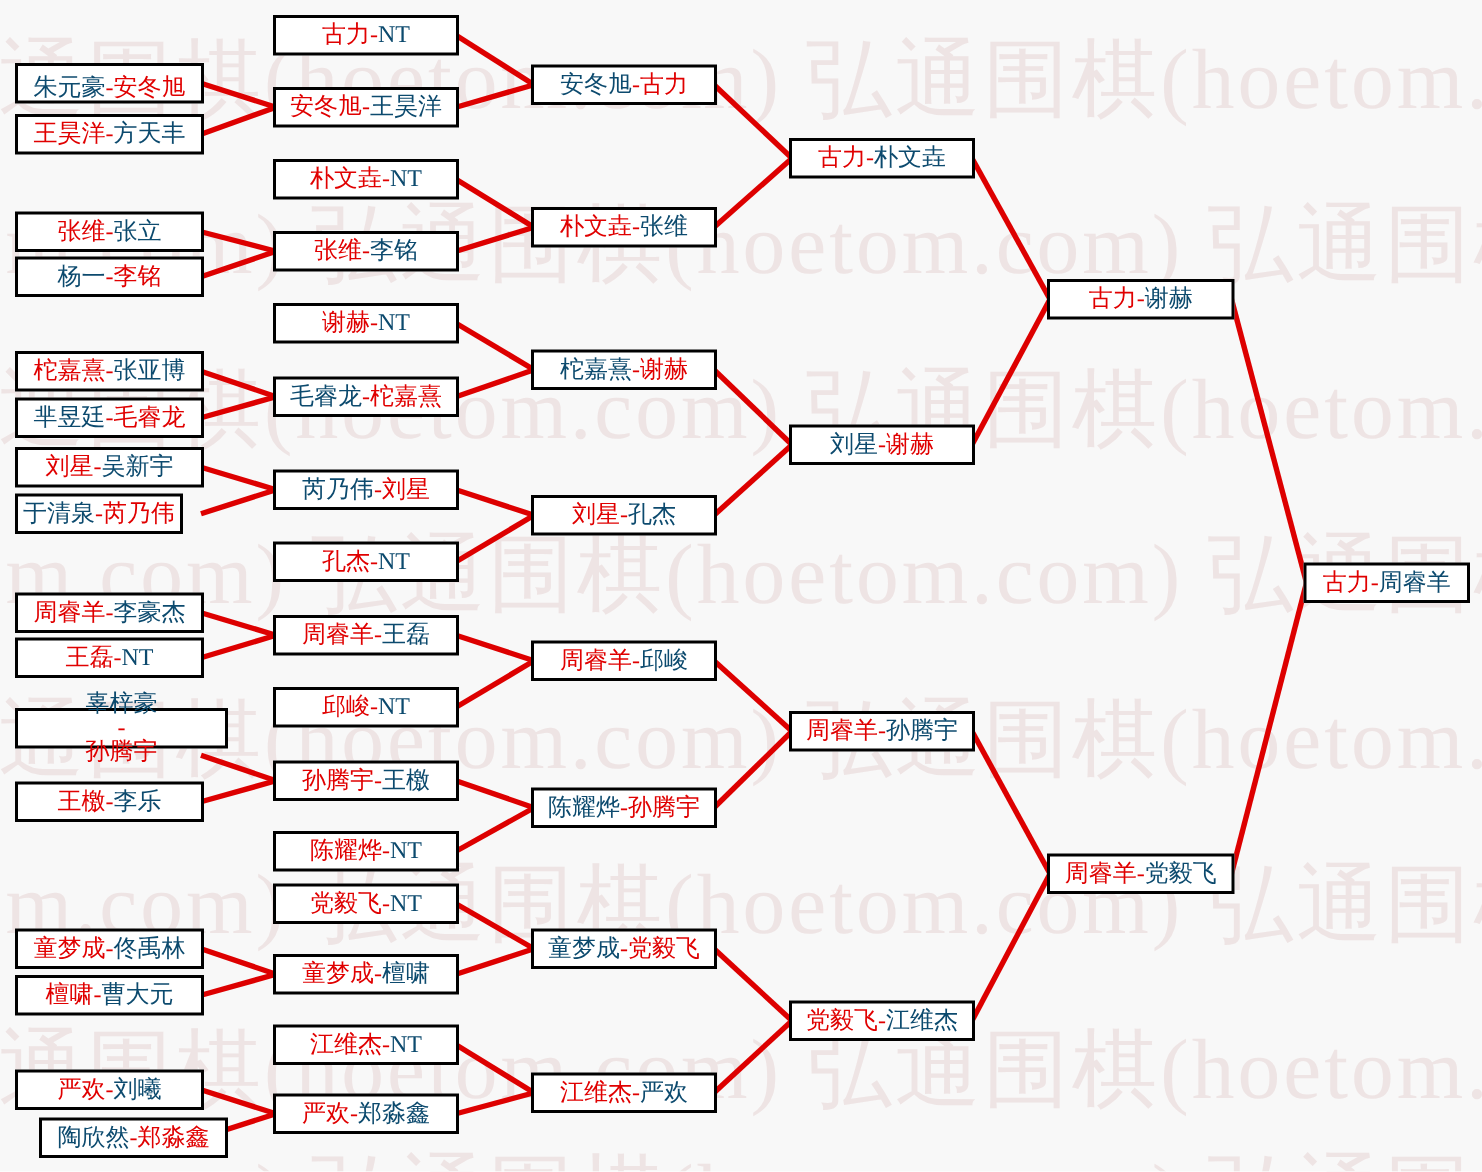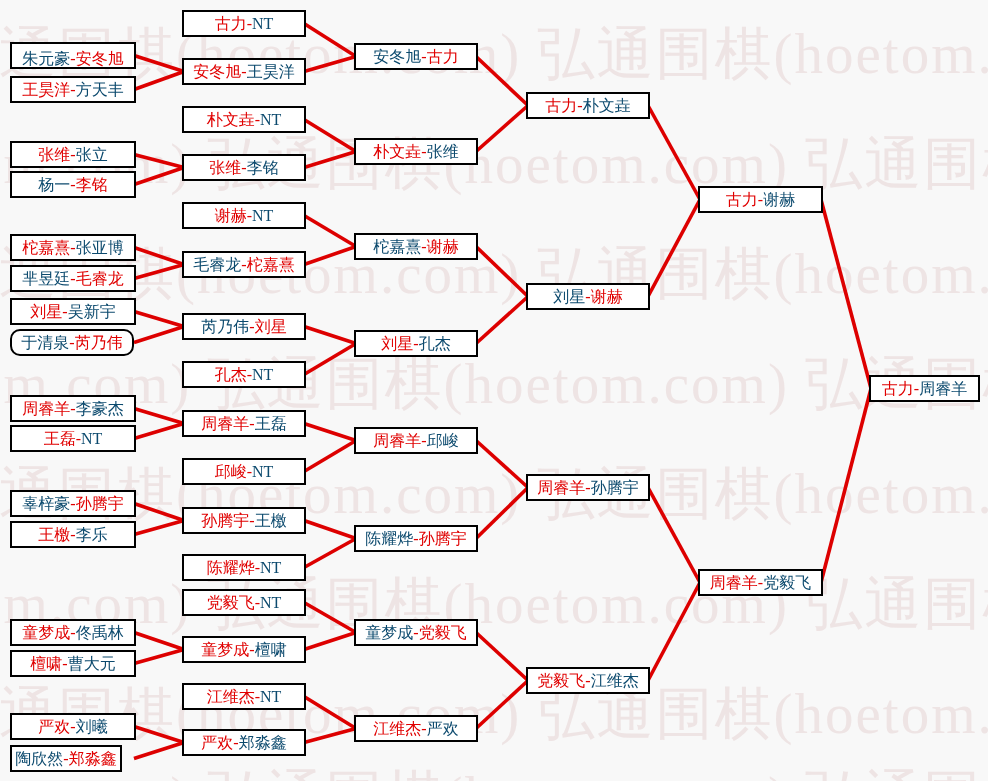--- a/index.html
+++ b/index.html
@@ -114,36 +114,36 @@
       <div class="match" style="left: 10px; top: 265px; width: 126px;">
         <span class="lose">芈昱廷</span>
         <span class="win">-</span>
         <span class="win">毛睿龙</span>
       </div>
       <div class="match" style="left: 10px; top: 298px; width: 126px;">
         <span class="win">刘星</span>
         <span class="win">-</span>
         <span class="lose">吴新宇</span>
       </div>
-      <div class="match" style="left: 10px; top: 329px; width: 124px; border-radius: 10px;">
+      <div class="match" style="left: 10px; top: 329px; width: 112px;">
         <span class="lose">于清泉</span>
         <span class="win">-</span>
         <span class="win">芮乃伟</span>
       </div>
       <div class="match" style="left: 10px; top: 395px; width: 126px;">
         <span class="win">周睿羊</span>
         <span class="win">-</span>
         <span class="lose">李豪杰</span>
       </div>
       <div class="match" style="left: 10px; top: 425px; width: 126px;">
         <span class="win">王磊</span>
         <span class="win">-</span>
         <span class="lose">NT</span>
       </div>
-      <div class="match" style="left: 10px; top: 490px; width: 126px;">
+      <div class="match" style="left: 10px; top: 472px; width: 142px; flex-direction: column;">
         <span class="lose">辜梓豪</span>
         <span class="win">-</span>
         <span class="win">孙腾宇</span>
       </div>
       <div class="match" style="left: 10px; top: 521px; width: 126px;">
         <span class="win">王檄</span>
         <span class="win">-</span>
         <span class="lose">李乐</span>
       </div>
       <div class="match" style="left: 10px; top: 619px; width: 126px;">
@@ -154,21 +154,21 @@
       <div class="match" style="left: 10px; top: 650px; width: 126px;">
         <span class="win">檀啸</span>
         <span class="win">-</span>
         <span class="lose">曹大元</span>
       </div>
       <div class="match" style="left: 10px; top: 713px; width: 126px;">
         <span class="win">严欢</span>
         <span class="win">-</span>
         <span class="lose">刘曦</span>
       </div>
-      <div class="match" style="left: 10px; top: 745px; width: 112px;">
+      <div class="match" style="left: 26px; top: 745px; width: 126px;">
         <span class="lose">陶欣然</span>
         <span class="win">-</span>
         <span class="win">郑淼鑫</span>
       </div>
       <div class="match" style="left: 182px; top: 10px; width: 124px;">
         <span class="win">古力</span>
         <span class="win">-</span>
         <span class="lose">NT</span>
       </div>
       <div class="match" style="left: 182px; top: 58px; width: 124px;">

